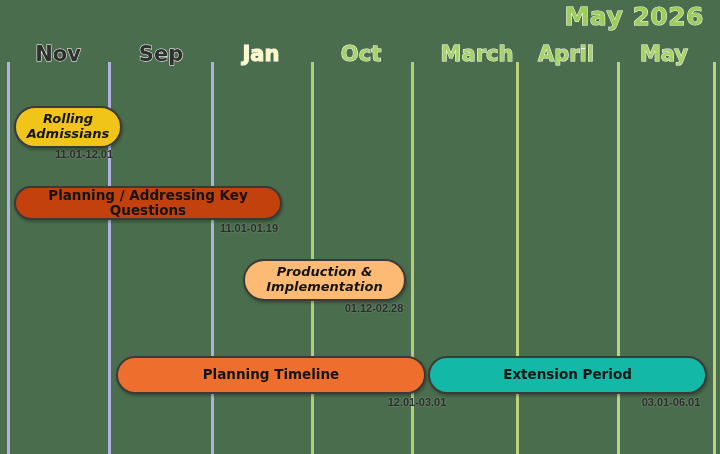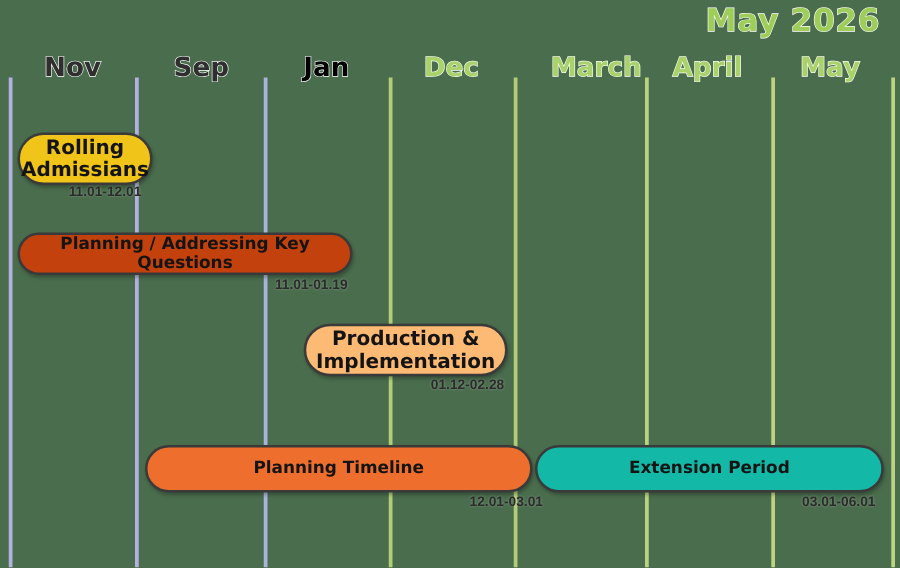--- a/index.html
+++ b/index.html
@@ -58,21 +58,21 @@
     display:flex;
     align-items:center;
     justify-content:center;
     text-align:center;
     color:#141414;
     font-family:"DejaVu Sans", sans-serif;
     font-weight:700;
     line-height:1.12;
     box-shadow:1px 2px 3px rgba(0,0,0,.28);
   }
-  .bar.two-line{font-size:16px;}
+  .bar.two-line{font-size:13px;font-style:italic;}
   .bar.one-line{font-size:13.5px;}
 
   .bar-date{
     position:absolute;
     font-family:Liberation Sans, sans-serif;
     font-weight:700;
     font-size:11px;
     color:#2b2b2b;
     white-space:nowrap;
     transform:translateX(-50%);
@@ -94,22 +94,22 @@
       <div class="gridline" style="left: 617px; background: rgb(194, 216, 132);"></div>
       <div class="gridline" style="left: 713px; background: rgb(194, 216, 132);"></div>
     </div>
 
 
   <div class="range-title" id="range-end" style="color: rgb(158, 205, 90);">May 2026</div>
 
   <div id="months-layer">
       <div class="month" style="left: 58px; color: rgb(47, 47, 47);">Nov</div>
       <div class="month" style="left: 161px; color: rgb(47, 47, 47);">Sep</div>
-      <div class="month" style="left: 261px; color: #000000;">Jan</div>
-      <div class="month" style="left: 361px; color: rgb(169, 211, 106);">Dec</div>
+      <div class="month" style="left: 261px; color: #fef9c3;">Jan</div>
+      <div class="month" style="left: 361px; color: rgb(169, 211, 106);">Oct</div>
       <div class="month" style="left: 465px; color: rgb(169, 211, 106); margin-left: 12px;">March</div>
       <div class="month" style="left: 566px; color: rgb(169, 211, 106);">April</div>
       <div class="month" style="left: 664px; color: rgb(169, 211, 106);">May</div>
     </div>
 
   <div id="bars-layer">
       <div class="bar two-line" style="left: 14px; top: 106px; width: 108px; height: 42px; background: rgb(240, 196, 25); border-radius: 21px;">
         <span>Rolling<br>Admissians</span>
       </div>
       <div class="bar-date" style="left: 84px; top: 148px;">11.01-12.01</div>
@@ -117,20 +117,20 @@
         <span>Planning / Addressing Key Questions</span>
       </div>
       <div class="bar-date" style="left: 249px; top: 222px;">11.01-01.19</div>
       <div class="bar two-line" style="left: 243px; top: 259px; width: 163px; height: 42px; background: #fdba74; border-radius: 21px;">
         <span>Production &amp;<br>Implementation</span>
       </div>
       <div class="bar-date" style="left: 374px; top: 302px; text-align: center;">01.12-02.28</div>
       <div class="bar one-line" style="left: 116px; top: 356px; width: 310px; height: 38px; background: rgb(238, 111, 45); border-radius: 19px;">
         <span>Planning Timeline</span>
       </div>
-      <div class="bar-date" style="left: 405px; top: 396px;">12.01-03.01</div>
+      <div class="bar-date" style="left: 417px; top: 396px;">12.01-03.01</div>
       <div class="bar one-line" style="left: 428px; top: 356px; width: 279px; height: 38px; background: #14b8a6; border-radius: 19px;">
         <span>Extension Period</span>
       </div>
       <div class="bar-date" style="left: 671px; top: 396px;">03.01-06.01</div>
     </div>
 
 </div>
 
 </body></html>

